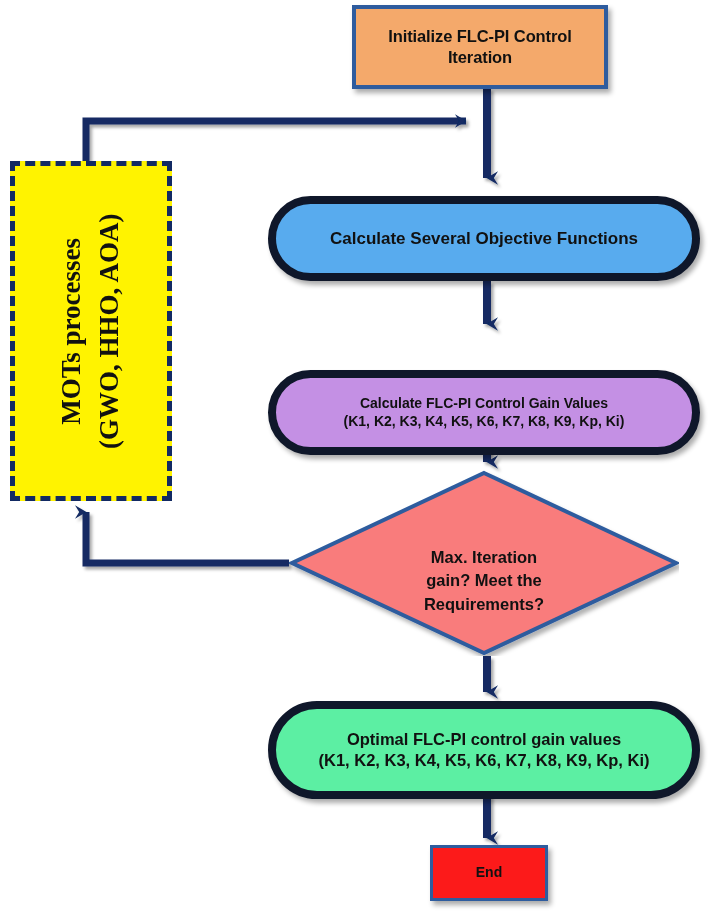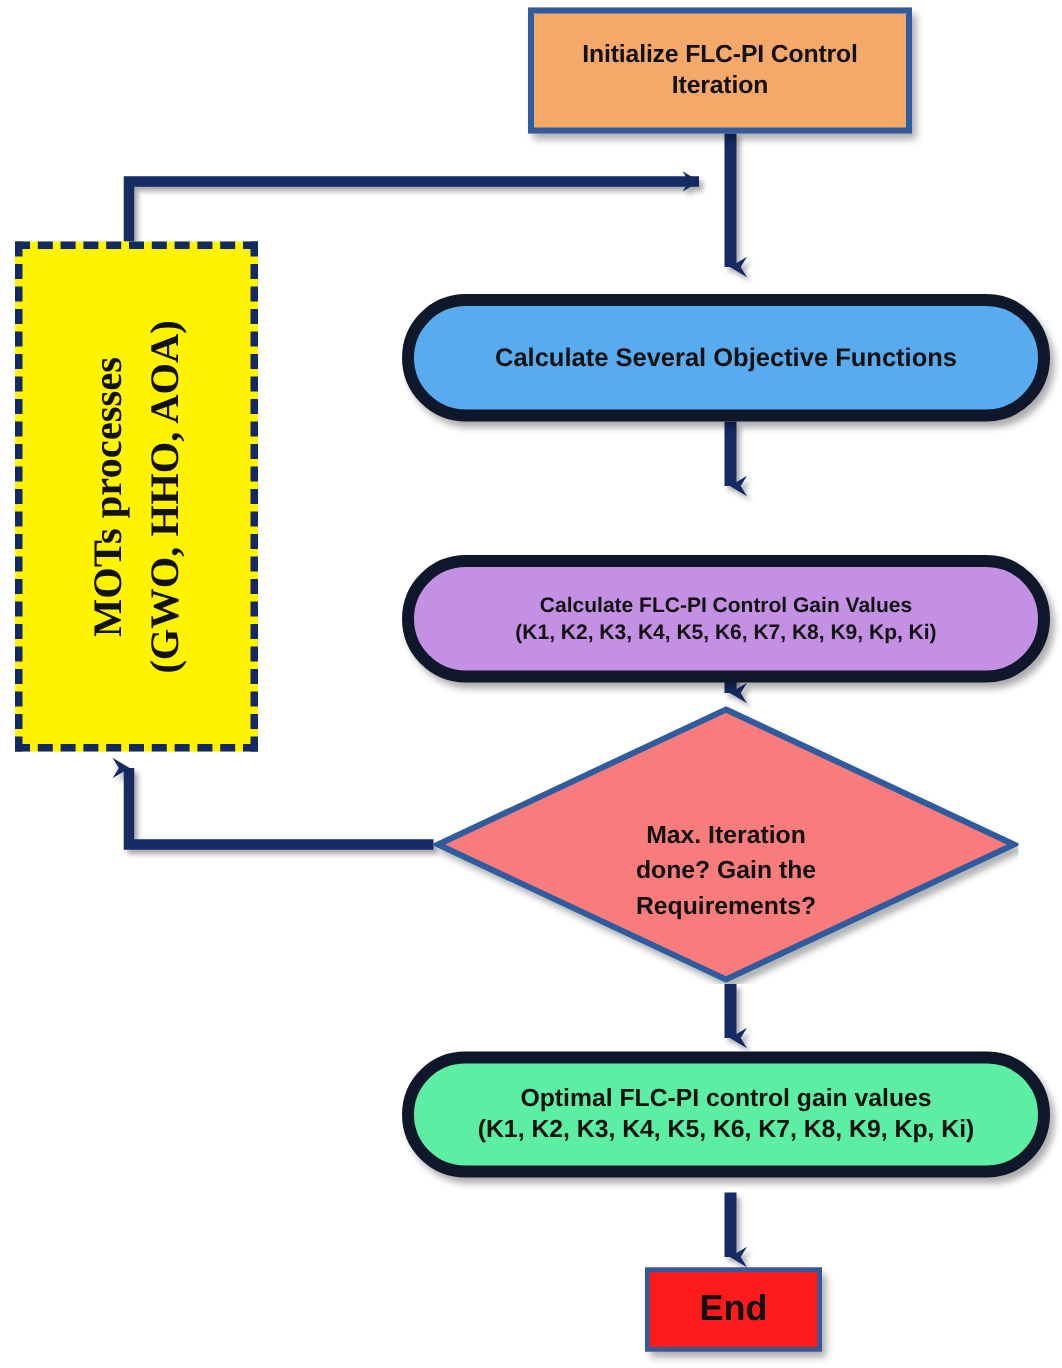--- a/index.html
+++ b/index.html
@@ -70,21 +70,21 @@
     font-size: 17px;
   }
   #node-gain {
     left: 268px; top: 334px; width: 432px; height: 85px;
     background: #C490E4;
     font-size: 14px;
     padding: 0 16px;
     margin-top: 36px;
   }
   #node-optimal {
-    left: 268px; top: 701px; width: 432px; height: 84px;
+    left: 268px; top: 701px; width: 432px; height: 98px;
     background: #5CEFA3;
     font-size: 16.5px;
     padding: 0 16px;
   }
 
   
   #node-decision {
     left: 289px; top: 470px; width: 390px; height: 186px;
     background: transparent;
     border: none;
@@ -101,21 +101,21 @@
     z-index: 1;
     line-height: 1.42;
     margin-top: 36px;
   }
 
   
   #node-end {
     left: 430px; top: 845px; width: 118px; height: 56px;
     background: #FC1A1A;
     border: 3px solid #2E5C9E;
-    font-size: 24px;
+    font-size: 14px;
   }
 
   
   #connectors {
     position: absolute;
     left: 0; top: 0;
     width: 708px; height: 912px;
     z-index: 1;
   }
 </style>
@@ -185,21 +185,21 @@
 
   <div class="node" id="node-decision">
     <svg class="diamond-bg" viewBox="0 0 390 186" preserveAspectRatio="none" xmlns="http://www.w3.org/2000/svg">
       <filter id="dsh2" x="-20%" y="-20%" width="150%" height="150%">
         <feDropShadow dx="3" dy="4" stdDeviation="2" flood-color="#000000" flood-opacity="0.3"></feDropShadow>
       </filter>
       <polygon points="195,3 387,93 195,183 3,93" fill="#F97B7B" stroke="#2E5C9E" stroke-width="4" filter="url(#dsh2)"></polygon>
     </svg>
     <span class="dtext">
       <span>Max. Iteration</span><br>
-      <span>done?  Gain the</span><br>
+      <span>gain?  Meet the</span><br>
       <span>Requirements?</span>
     </span>
   </div>
 
   <div class="node pill shadowed" id="node-optimal">
     <span>
       <span>Optimal FLC-PI control gain values</span><br>
       <span>(K1, K2, K3, K4, K5, K6, K7, K8, K9, Kp, Ki)</span>
     </span>
   </div>

